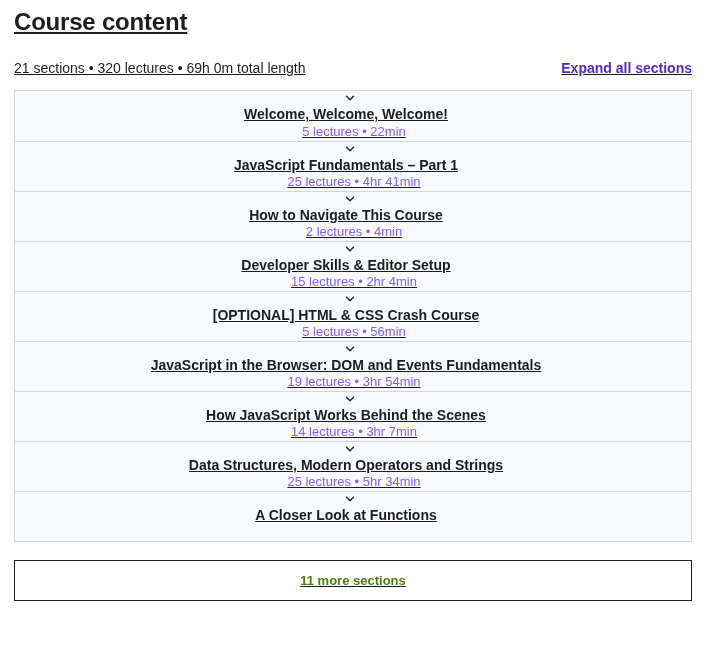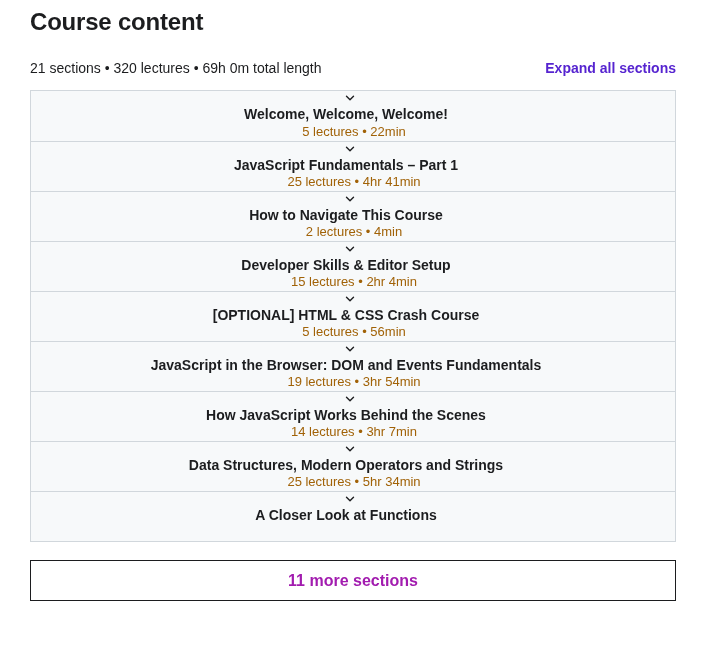--- a/index.html
+++ b/index.html
@@ -13,21 +13,22 @@
     height: 654px;
     font-family: "Liberation Sans", sans-serif;
     color: #1c1d1f;
     overflow: hidden;
   }
 
   .page {
     position: relative;
     width: 706px;
     height: 460px;
-    padding: 0 30px;
+    padding: 0 14px;
+    text-decoration: underline;
   }
 
   
   .page-title {
     font-size: 24px;
     line-height: 1.2;
     font-weight: 700;
     letter-spacing: -0.2px;
     color: #1c1d1f;
     margin: 0;
@@ -103,36 +104,36 @@
     overflow: hidden;
     text-overflow: ellipsis;
     padding-right: 16px;
   }
 
   .section-meta {
     flex: 0 0 auto;
     font-size: 13px;
     line-height: 1.4;
     font-weight: 400;
-    color: #a16207;
+    color: #8b5cf6;
     white-space: nowrap;
     text-align: right;
   }
 
   
   .more-sections-btn {
     display: block;
     width: 100%;
     margin-top: 18px;
     height: 41px;
     background: #ffffff;
     border: 1px solid #1c1d1f;
-    color: #a21caf;
+    color: #4d7c0f;
     font-family: inherit;
-    font-size: 16px;
+    font-size: 13px;
     font-weight: 700;
     line-height: 1.4;
     cursor: pointer;
     text-align: center;
     border-radius: 0;
   }
 </style>
 </head>
 <body>
 

